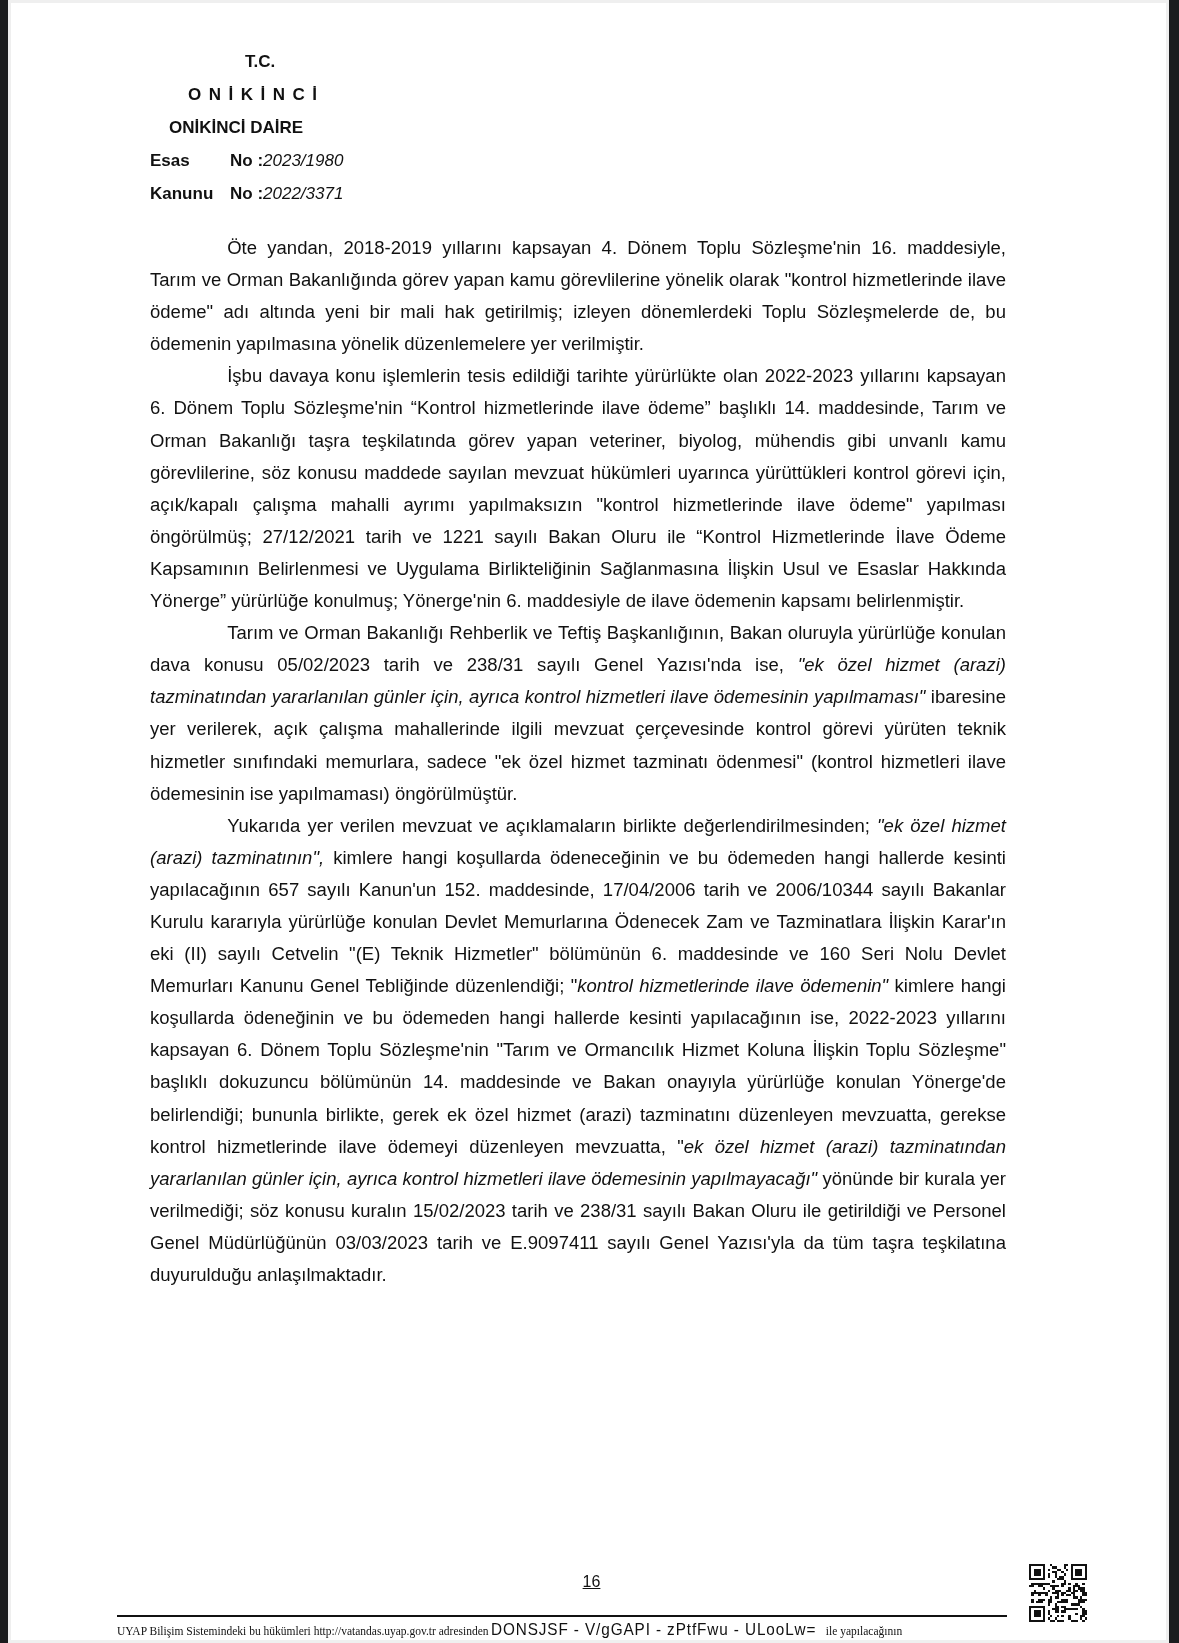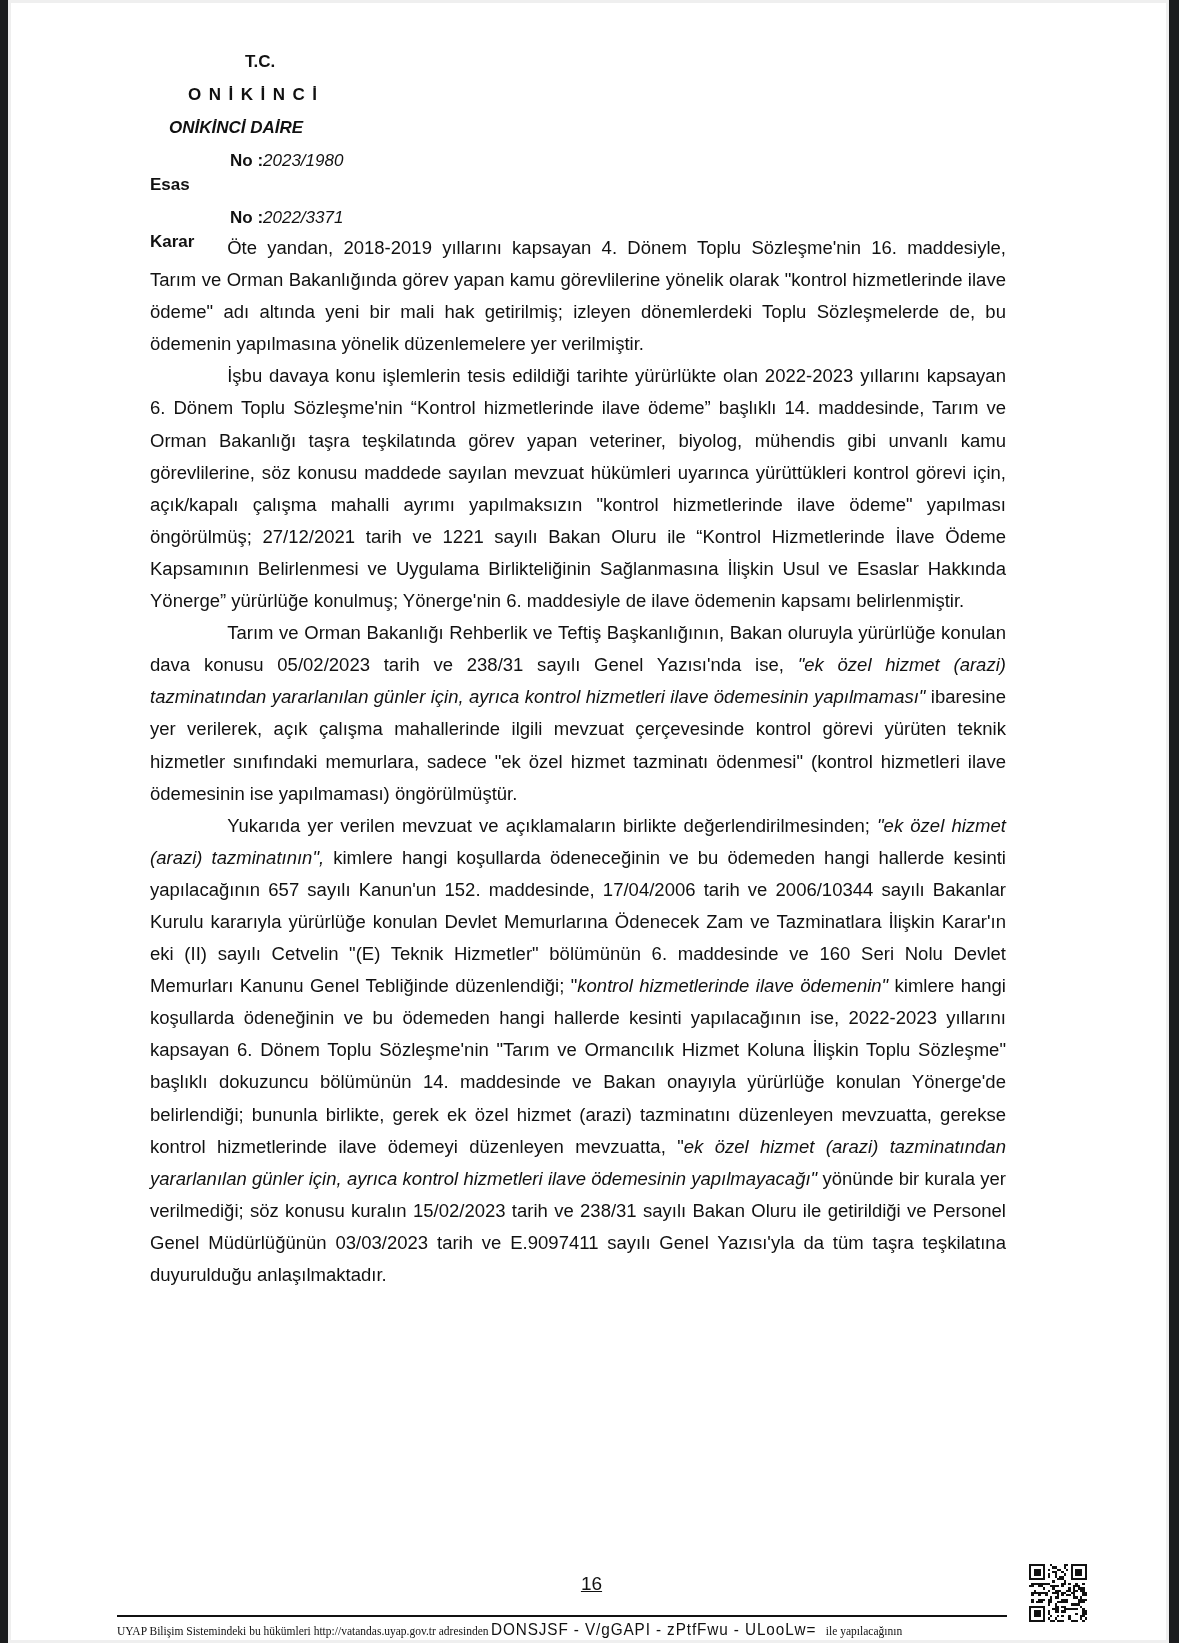--- a/index.html
+++ b/index.html
@@ -18,36 +18,36 @@
   .sheet {
     position: absolute; left: 3px; top: 3px; right: 3px; bottom: 3px;
     background: #ffffff;
   }
   .header {
     position: absolute; left: 139px; top: 42px;
     font-weight: bold; font-size: 17px; line-height: 33px;
   }
   .header .c1 { padding-left: 95px; }
   .header .c2 { padding-left: 38px; letter-spacing: 7.5px; }
-  .header .c3 { padding-left: 19px; font-style: italic; }
+  .header .c3 { padding-left: 19px; }
   .header .row { display: flex; white-space: pre; }
-  .header .lbl { width: 80px; margin-top: 24px; }
+  .header .lbl { width: 80px; }
   .header .val { font-weight: normal; font-style: italic; }
   .body {
     position: absolute; left: 139px; top: 229px; width: 856px;
     font-size: 19.2px; line-height: 32.1px;
     text-align: justify;
     transform: scaleX(0.965); transform-origin: left top;
     width: 887px;
   }
   .body p { margin: 0; text-indent: 80px; }
   .body i { font-style: italic; }
   .pagenum {
     position: absolute; left: 0; width: 1161px; top: 1570px;
-    text-align: center; font-size: 19px; text-decoration: underline;
+    text-align: center; font-size: 16px; text-decoration: underline;
   }
   .footer-line {
     position: absolute; left: 106px; top: 1612px; width: 890px;
     height: 2px; background: #111;
   }
   .footer {
     position: absolute; left: 106px; top: 1617px; width: 900px;
     white-space: nowrap; font-size: 11.5px;
     font-family: "Liberation Serif", serif; color: #111;
   }
@@ -67,21 +67,21 @@
   <div class="sheet">
 
     <div class="header">
       <div class="c1">T.C.</div>
       <div class="c2">ONİKİNCİ</div>
       <div class="c3">ONİKİNCİ DAİRE</div>
       <div class="row">
         <span class="lbl">Esas</span><span>No :</span> <span class="val">2023/1980</span>
       </div>
       <div class="row">
-        <span class="lbl">Karar</span><span>No :</span> <span class="val">2022/3371</span>
+        <span class="lbl">Kanunu</span><span>No :</span> <span class="val">2022/3371</span>
       </div>
     </div>
 
     <div class="body" id="body">
         <p><span>Öte yandan, 2018-2019 yıllarını kapsayan 4. Dönem Toplu Sözleşme'nin 16. maddesiyle, Tarım ve Orman Bakanlığında görev yapan kamu görevlilerine yönelik olarak "kontrol hizmetlerinde ilave ödeme" adı altında yeni bir mali hak getirilmiş; izleyen dönemlerdeki Toplu Sözleşmelerde de, bu ödemenin yapılmasına yönelik düzenlemelere yer verilmiştir.</span></p>
         <p><span>İşbu davaya konu işlemlerin tesis edildiği tarihte yürürlükte olan 2022-2023 yıllarını kapsayan 6. Dönem Toplu Sözleşme'nin “Kontrol hizmetlerinde ilave ödeme” başlıklı 14. maddesinde, Tarım ve Orman Bakanlığı taşra teşkilatında görev yapan veteriner, biyolog, mühendis gibi unvanlı kamu görevlilerine, söz konusu maddede sayılan mevzuat hükümleri uyarınca yürüttükleri kontrol görevi için, açık/kapalı çalışma mahalli ayrımı yapılmaksızın "kontrol hizmetlerinde ilave ödeme" yapılması öngörülmüş; 27/12/2021 tarih ve 1221 sayılı Bakan Oluru ile “Kontrol Hizmetlerinde İlave Ödeme Kapsamının Belirlenmesi ve Uygulama Birlikteliğinin Sağlanmasına İlişkin Usul ve Esaslar Hakkında Yönerge” yürürlüğe konulmuş; Yönerge'nin 6. maddesiyle de ilave ödemenin kapsamı belirlenmiştir.</span></p>
         <p><span>Tarım ve Orman Bakanlığı Rehberlik ve Teftiş Başkanlığının, Bakan oluruyla yürürlüğe konulan dava konusu 05/02/2023 tarih ve 238/31 sayılı Genel Yazısı'nda ise, </span><i>"ek özel hizmet (arazi) tazminatından yararlanılan günler için, ayrıca kontrol hizmetleri ilave ödemesinin yapılmaması"</i><span> ibaresine yer verilerek, açık çalışma mahallerinde ilgili mevzuat çerçevesinde kontrol görevi yürüten teknik hizmetler sınıfındaki memurlara, sadece "ek özel hizmet tazminatı ödenmesi" (kontrol hizmetleri ilave ödemesinin ise yapılmaması) öngörülmüştür.</span></p>
         <p><span>Yukarıda yer verilen mevzuat ve açıklamaların birlikte değerlendirilmesinden; </span><i>"ek özel hizmet (arazi) tazminatının",</i><span> kimlere hangi koşullarda ödeneceğinin ve bu ödemeden hangi hallerde kesinti yapılacağının 657 sayılı Kanun'un 152. maddesinde, 17/04/2006 tarih ve 2006/10344 sayılı Bakanlar Kurulu kararıyla yürürlüğe konulan Devlet Memurlarına Ödenecek Zam ve Tazminatlara İlişkin Karar'ın eki (II) sayılı Cetvelin "(E) Teknik Hizmetler" bölümünün 6. maddesinde ve 160 Seri Nolu Devlet Memurları Kanunu Genel Tebliğinde düzenlendiği; "</span><i>kontrol hizmetlerinde ilave ödemenin"</i><span> kimlere hangi koşullarda ödeneğinin ve bu ödemeden hangi hallerde kesinti yapılacağının ise, 2022-2023 yıllarını kapsayan 6. Dönem Toplu Sözleşme'nin "Tarım ve Ormancılık Hizmet Koluna İlişkin Toplu Sözleşme" başlıklı dokuzuncu bölümünün 14. maddesinde ve Bakan onayıyla yürürlüğe konulan Yönerge'de belirlendiği; bununla birlikte, gerek ek özel hizmet (arazi) tazminatını düzenleyen mevzuatta, gerekse kontrol hizmetlerinde ilave ödemeyi düzenleyen mevzuatta, "</span><i>ek özel hizmet (arazi) tazminatından yararlanılan günler için, ayrıca kontrol hizmetleri ilave ödemesinin yapılmayacağı"</i><span> yönünde bir kurala yer verilmediği; söz konusu kuralın 15/02/2023 tarih ve 238/31 sayılı Bakan Oluru ile getirildiği ve Personel Genel Müdürlüğünün 03/03/2023 tarih ve E.9097411 sayılı Genel Yazısı'yla da tüm taşra teşkilatına duyurulduğu anlaşılmaktadır.</span></p>
       </div>
 

